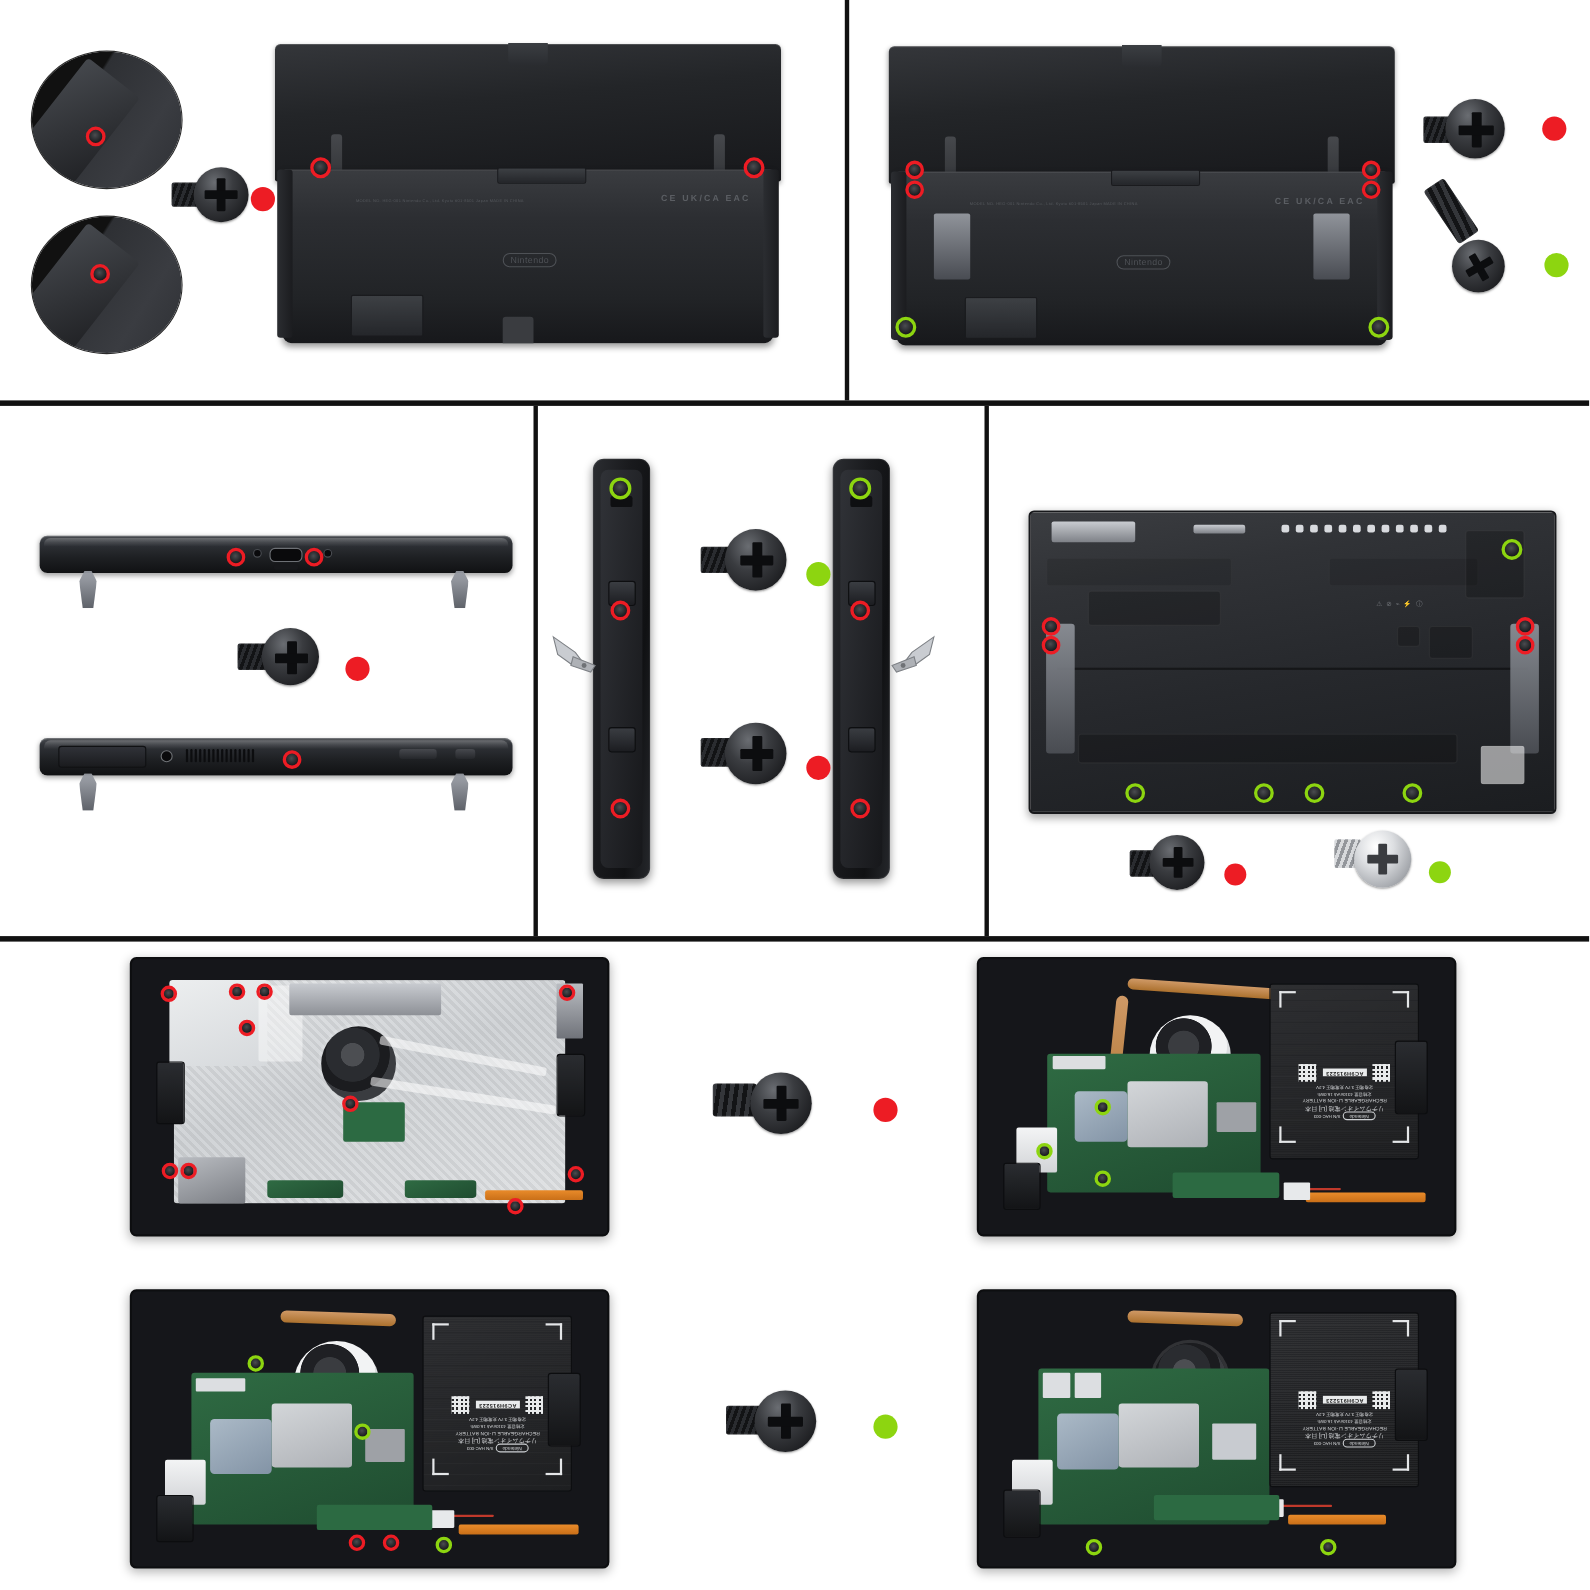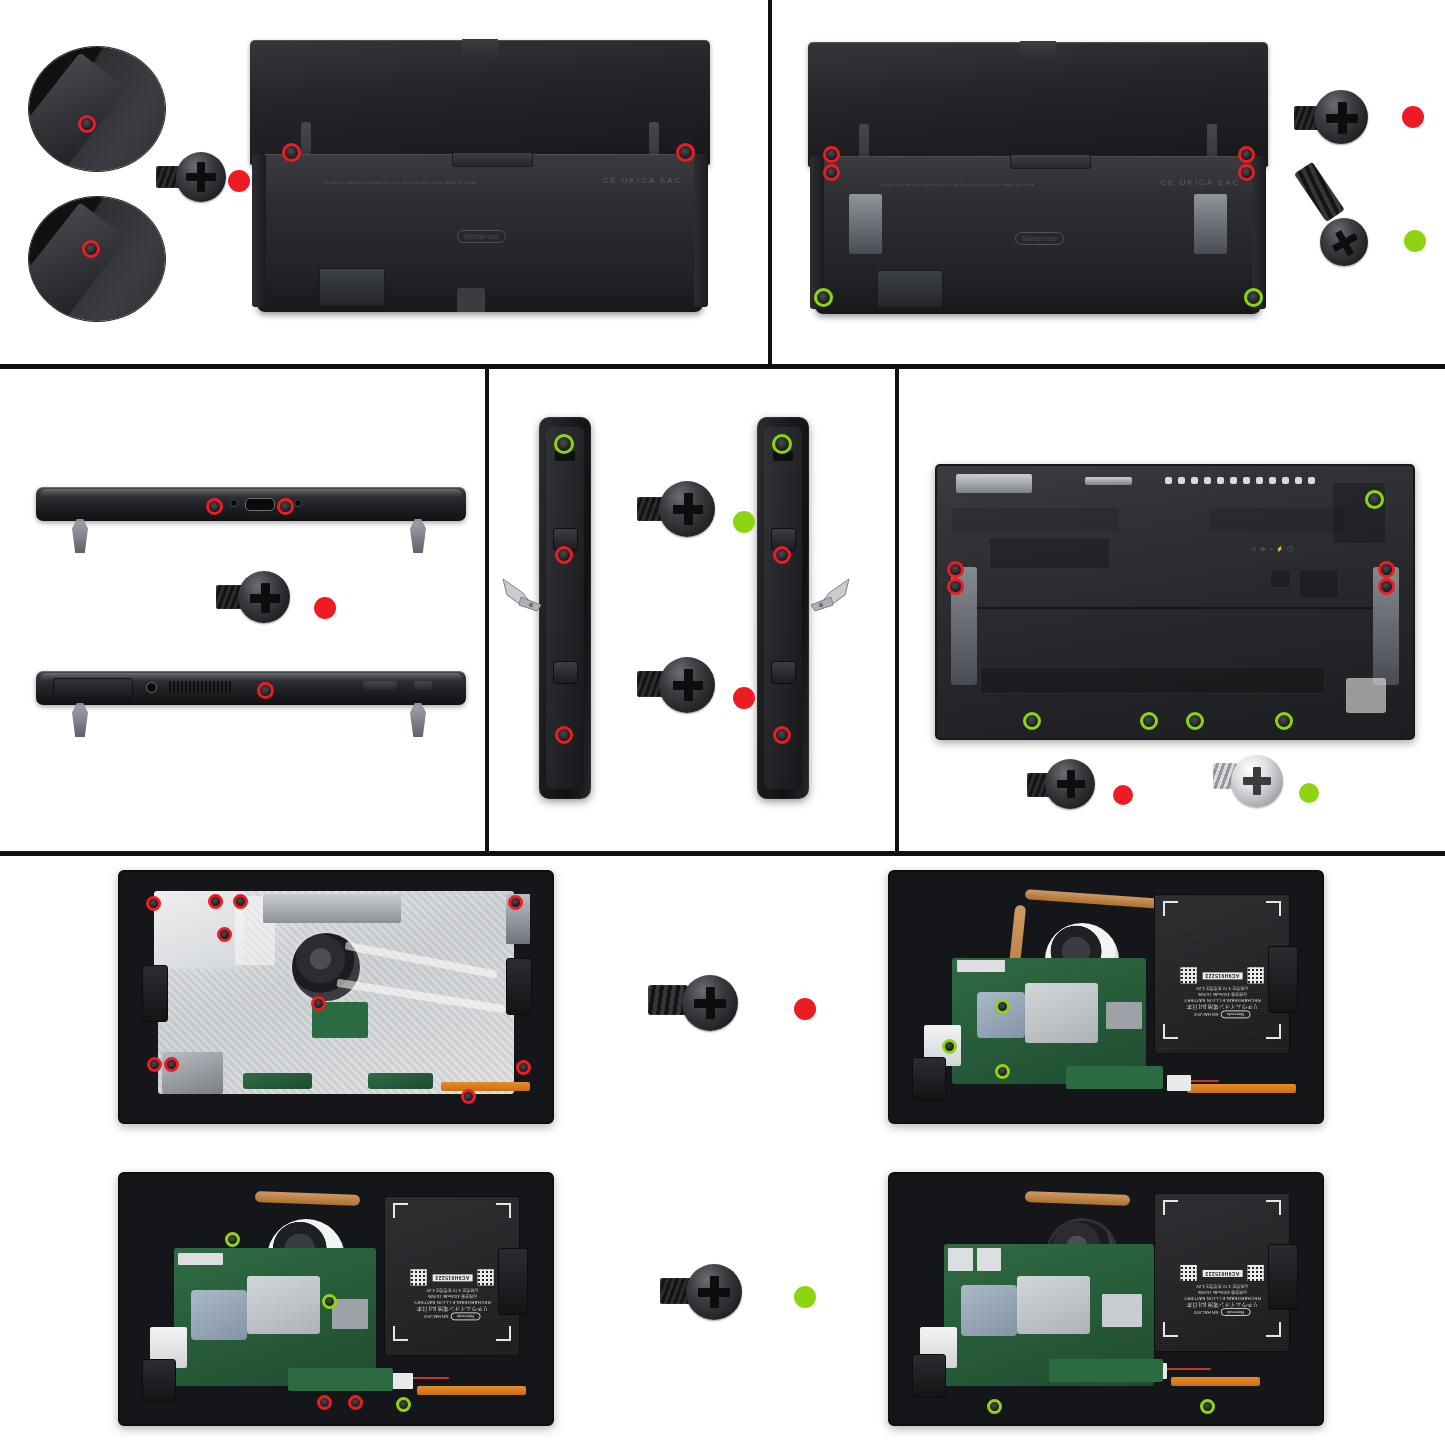--- a/index.html
+++ b/index.html
@@ -40,21 +40,21 @@
     border-radius:3px;
   }
   .sidewall{
     position:absolute;width:3%;height:56%;
     background:linear-gradient(90deg,#2b2d31,#1b1c1f);border-radius:3px;
   }
   .microtext{
     position:absolute;font-size:3.6px;letter-spacing:.3px;color:#55585d;
     white-space:nowrap;user-select:none;
   }
-  .regmark{position:absolute;color:#5b5e63;font-size:9px;letter-spacing:2px;}
+  .regmark{position:absolute;color:#5b5e63;font-size:9px;letter-spacing:2px;font-weight:bold;}
   .nintendo-logo{
     position:absolute;color:#4e5156;font-size:8px;letter-spacing:.4px;
     border:1px solid #4e5156;border-radius:7px;padding:1px 6px;
   }
   .slot-lid{
     position:absolute;background:linear-gradient(180deg,#3d4044,#24262a);
     border-radius:2px;border:1px solid #1a1b1e;
   }
 
   

